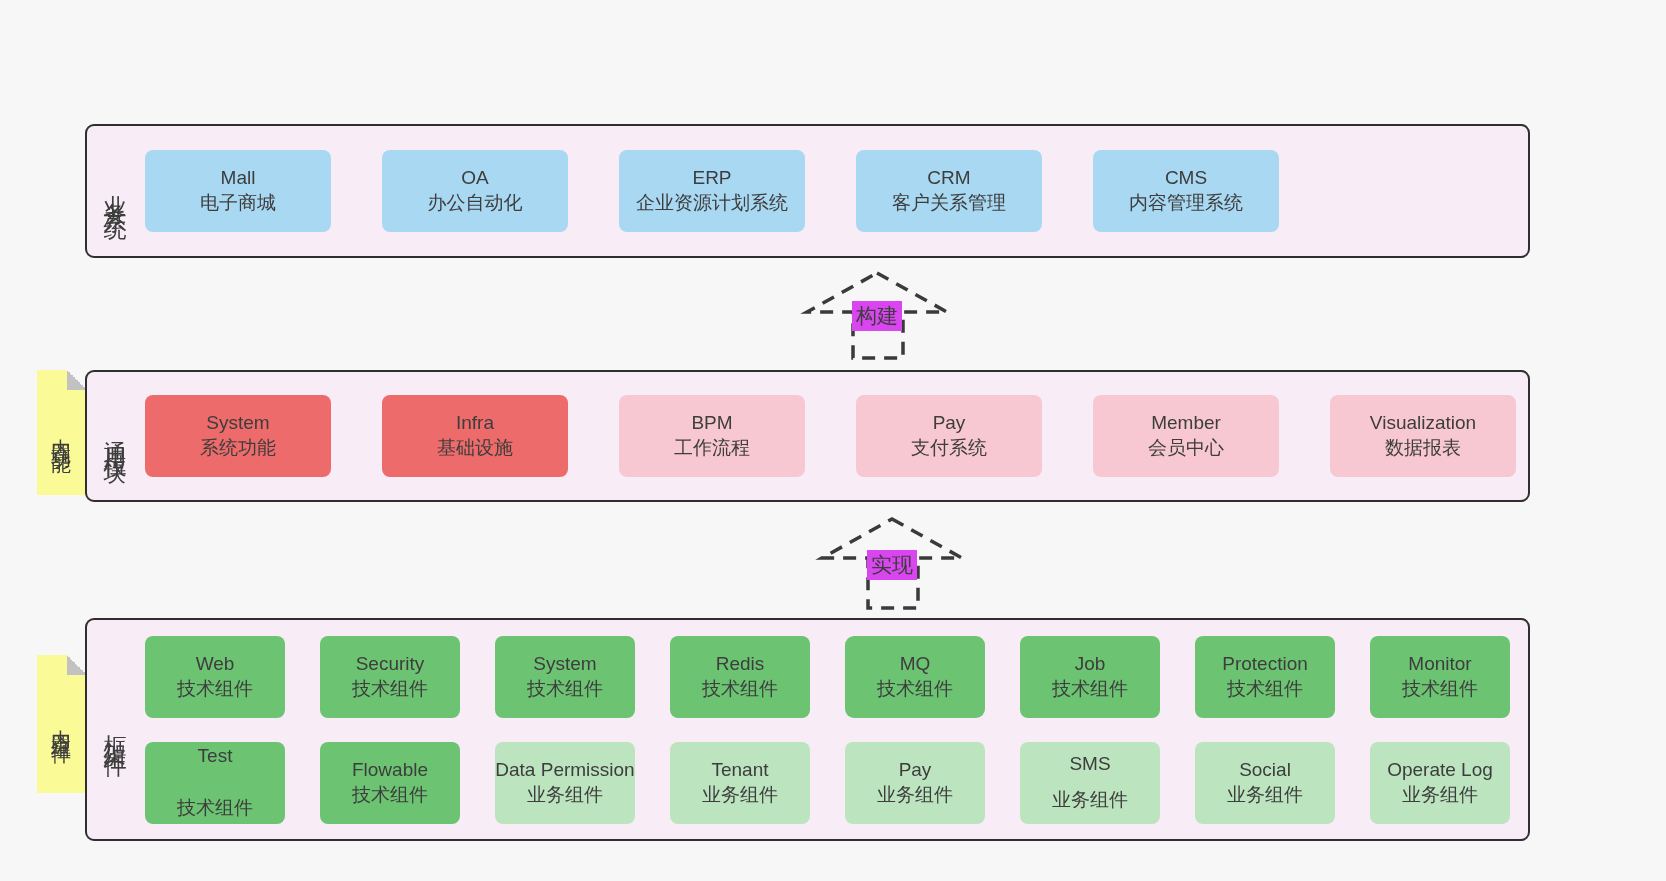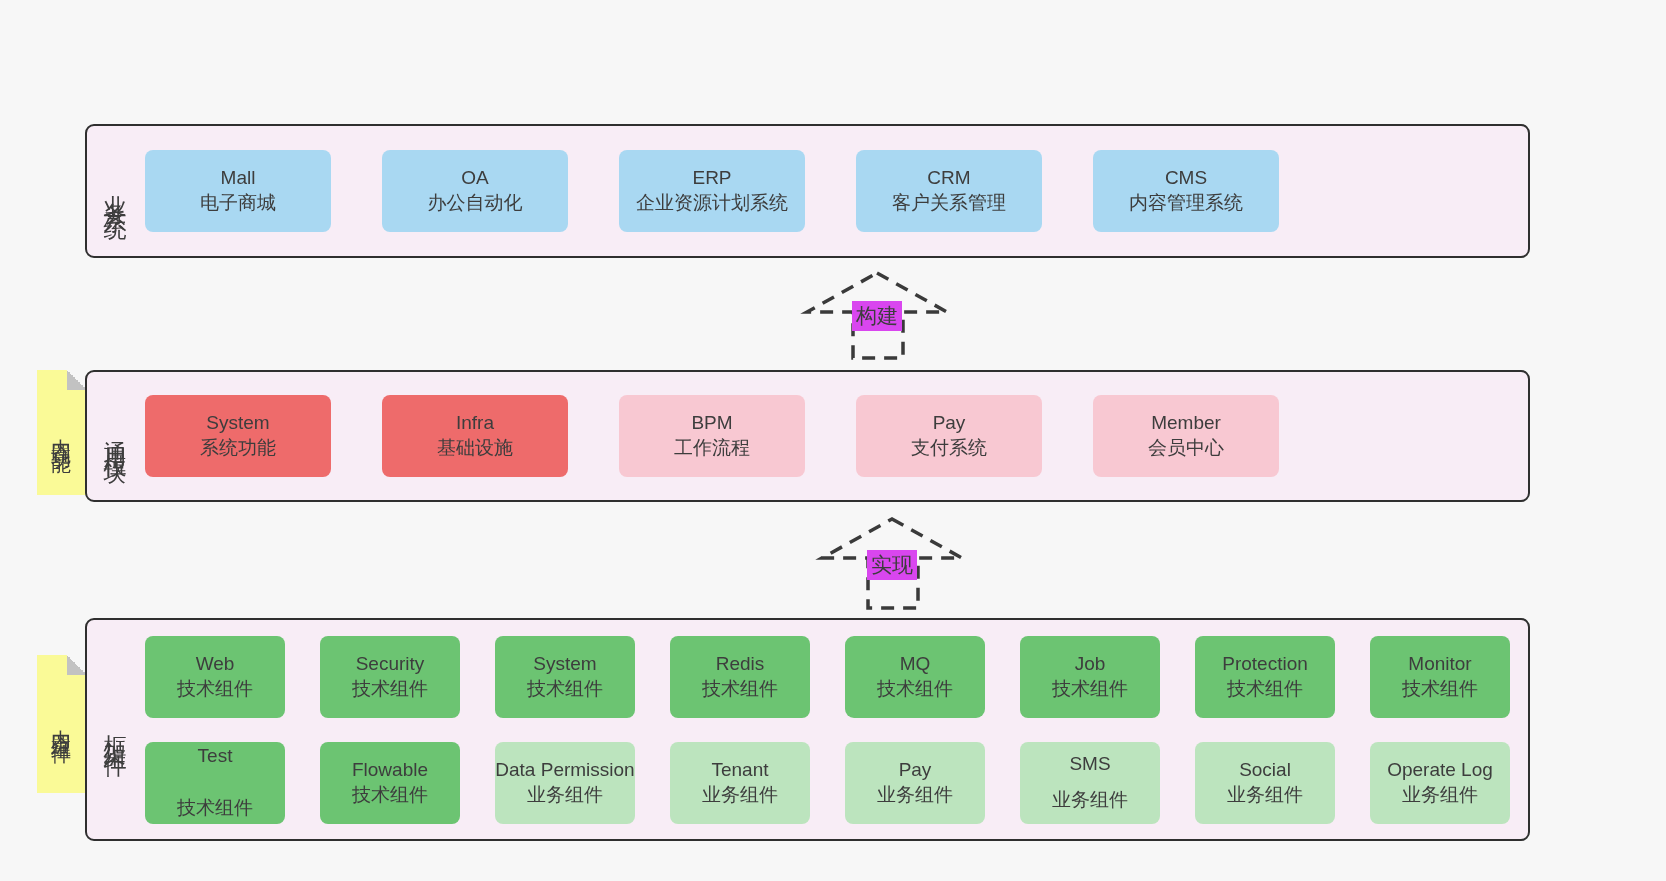--- a/index.html
+++ b/index.html
@@ -120,20 +120,24 @@
           <div>工作流程</div>
         </div>
         <div class="box" style="background: rgb(248, 200, 210);">
           <div>Pay</div>
           <div>支付系统</div>
         </div>
         <div class="box" style="background: rgb(248, 200, 210);">
           <div>Member</div>
           <div>会员中心</div>
         </div>
+        <div class="box" style="background: rgb(248, 200, 210);">
+          <div>Visualization</div>
+          <div>数据报表</div>
+        </div>
       </div>
     </div>
 </div>
 
 <svg class="arrow-svg" id="arrow-impl" width="155" height="102">
   <polygon points="77,8 147,47 103,47 103,97 53,97 53,47 7,47"></polygon>
 </svg>
 <div class="arrow-label" id="label-impl">实现</div>
 
 <div class="panel" id="panel-components">

